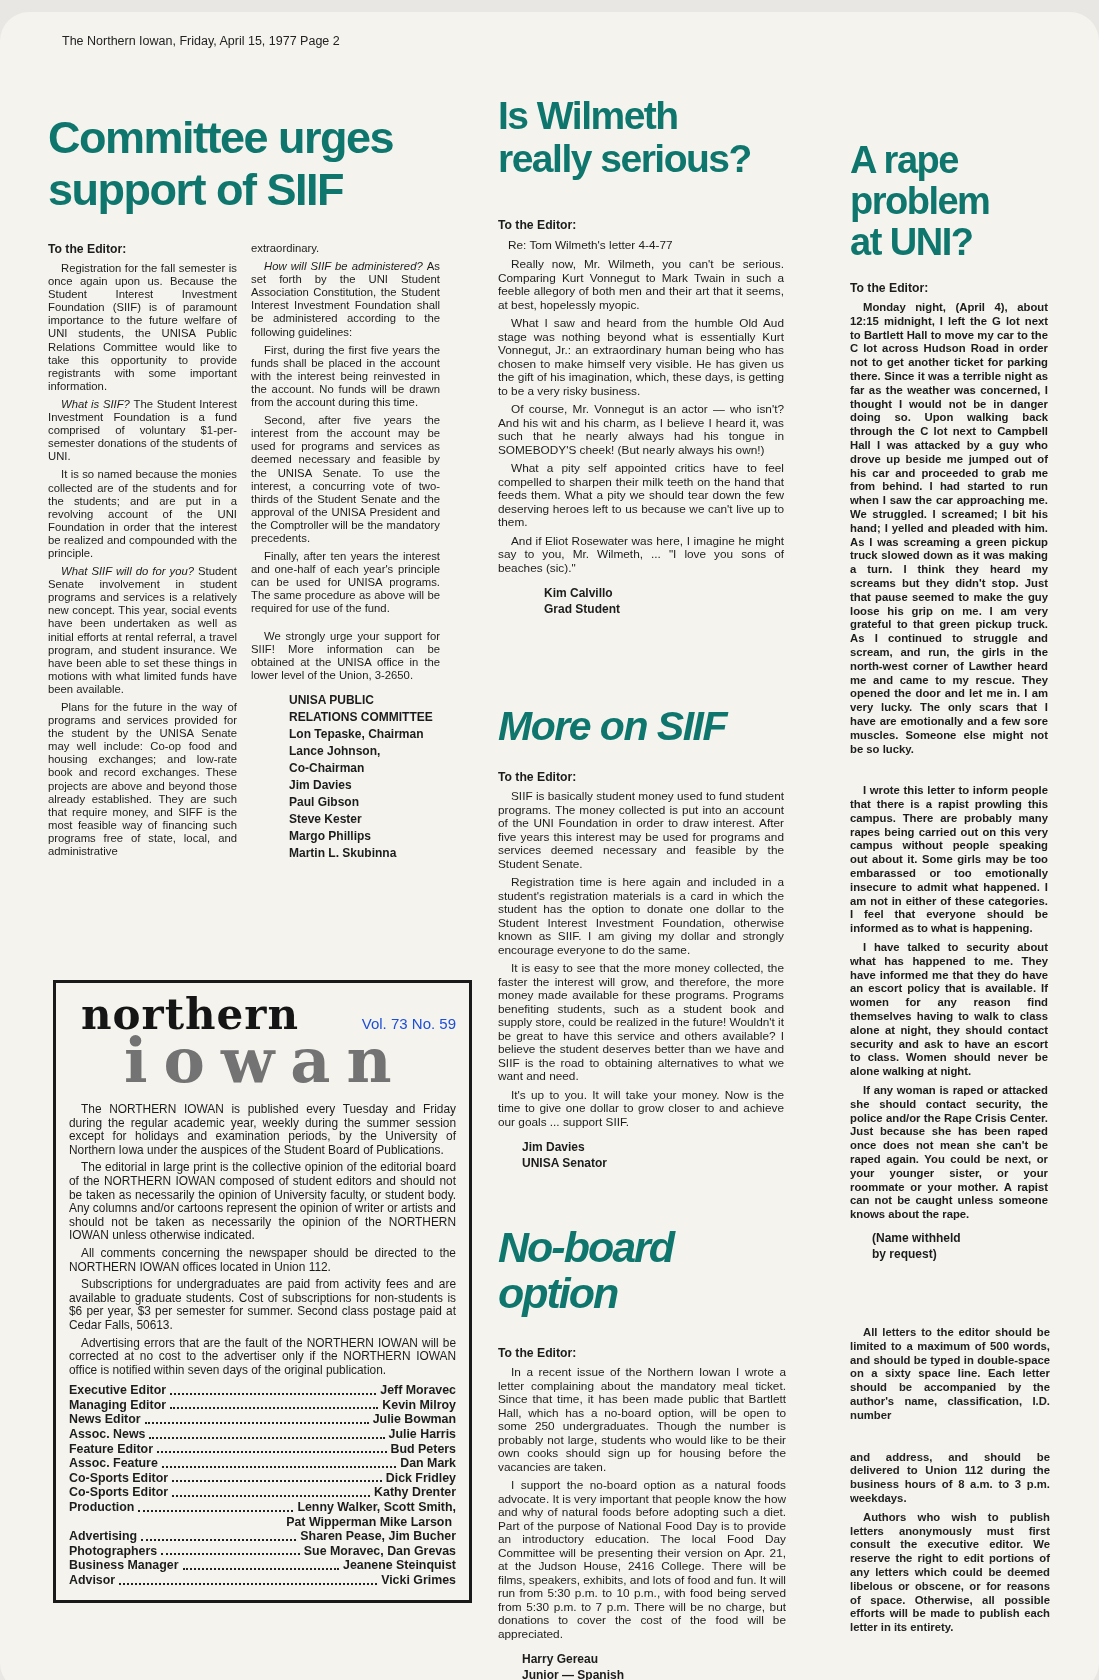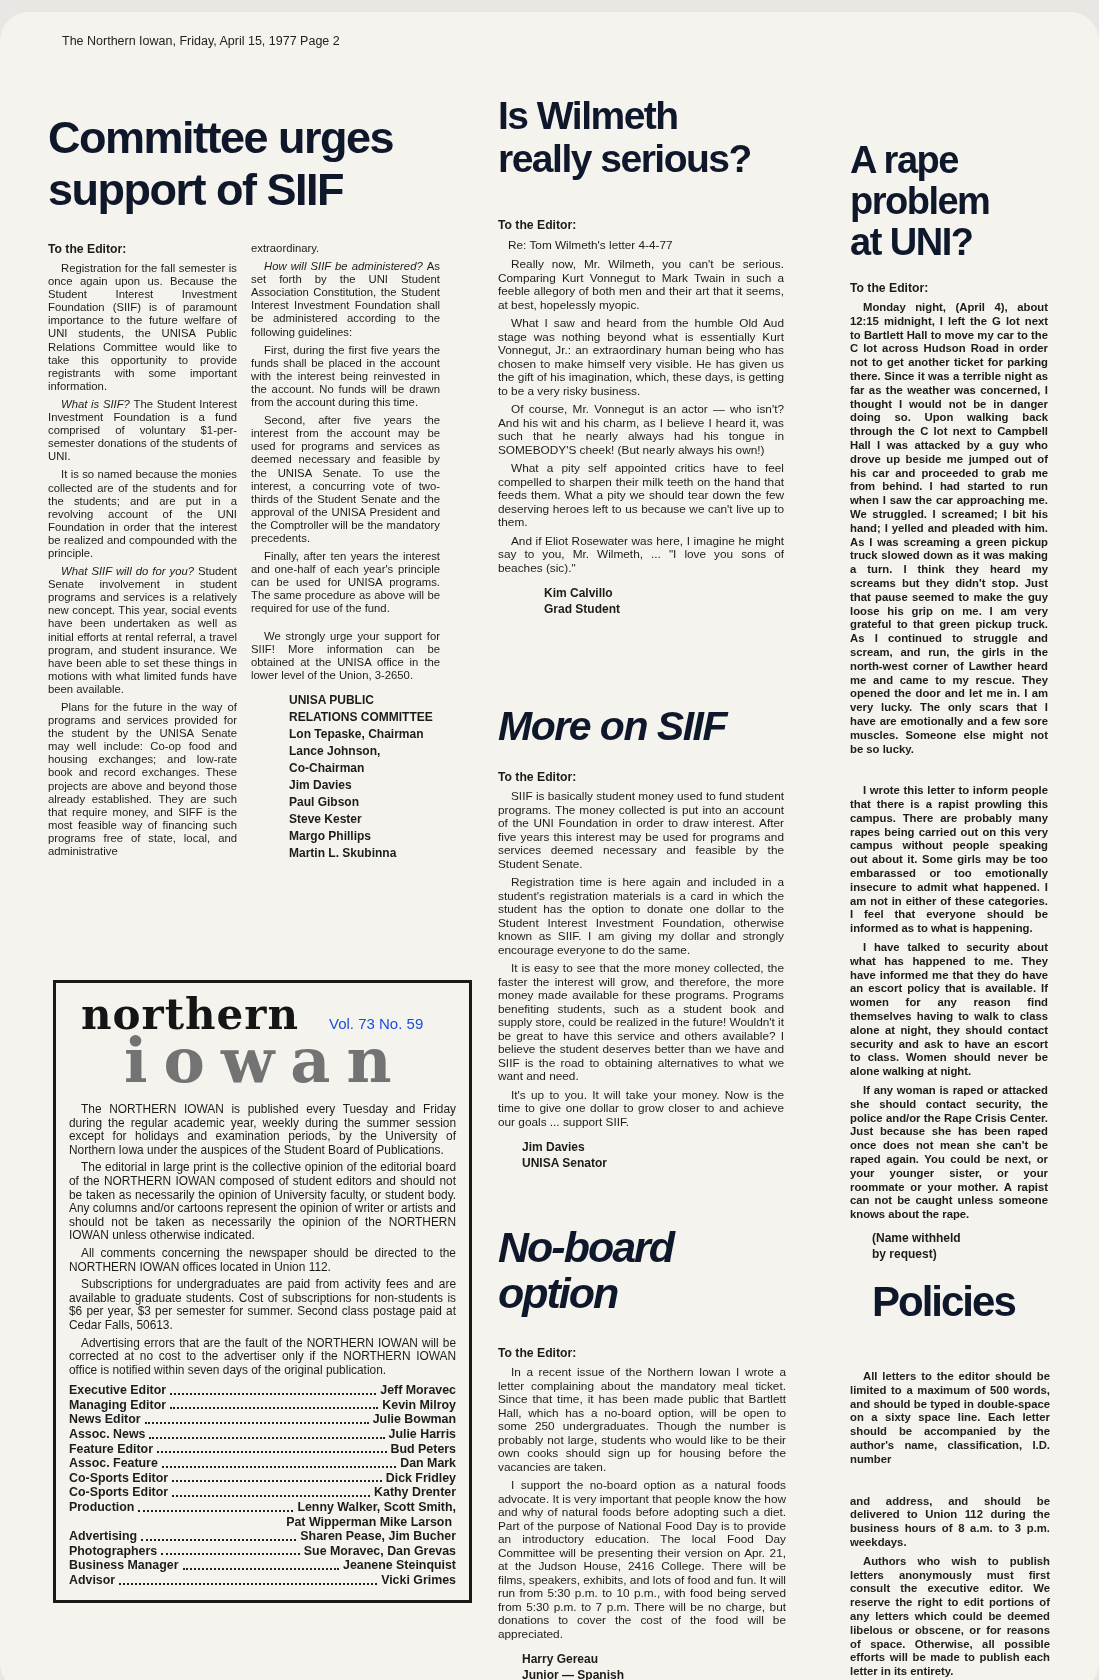--- a/index.html
+++ b/index.html
@@ -5,21 +5,21 @@
   html,body{margin:0;padding:0;background:#e8e7e3;}
   .page{
     position:relative;width:1099px;height:1680px;margin:12px auto;
     background:#f4f3ee;
     font-family:"Liberation Sans", sans-serif;
     color:#1c1c1c;overflow:hidden;border-radius:29px;
   }
   .dateline{position:absolute;left:62px;top:22px;font-size:12.5px;color:#222;}
 
   
-  .hl{font-weight:bold;color:#0f172a;letter-spacing:-1.5px;margin:0;}
+  .hl{font-weight:bold;color:#0f766e;letter-spacing:-1.5px;margin:0;}
   .hl-committee{font-size:45px;line-height:52px;}
   .hl-wilmeth{font-size:39px;line-height:43px;}
   .hl-italic{font-style:italic;}
   .hl-more{font-size:41px;line-height:44px;}
   .hl-noboard{font-size:43px;line-height:46px;letter-spacing:-2px;}
   .hl-rape{font-size:38px;line-height:41px;}
   .hl-policies{font-size:42px;line-height:44px;letter-spacing:-2px;padding-left:22px;}
 
   .art{position:absolute;}
   .art-committee{left:48px;top:100px;width:392px;}
@@ -56,21 +56,21 @@
   .sig-wilmeth{padding-left:46px;}
   .sig-more{padding-left:24px;}
   .sig-noboard{padding-left:24px;}
   .sig-rape{padding-left:22px;margin-top:8px;}
 
   
   .mastbox{
     position:absolute;left:53px;top:968px;width:387px;
     border:3px solid #1a1a1a;padding:10px 13px 12px;background:transparent;
   }
-  .logo-row1{display:flex;align-items:baseline;gap:30px;padding-left:12px;}
+  .logo-row1{display:flex;align-items:baseline;gap:44px;padding-left:12px;justify-content:space-between;}
   .logo-northern{font-family:"DejaVu Serif", serif;font-weight:bold;font-size:42px;line-height:44px;letter-spacing:1px;color:#151515;}
   .logo-vol{font-size:15px;color:#1d4ed8;}
   .logo-iowan{font-family:"DejaVu Serif", serif;font-weight:bold;font-size:62px;line-height:56px;letter-spacing:16px;margin-left:55px;margin-top:-4px;color:#737373;}
   .mast-body{margin-top:14px;}
   .mast-body p{font-size:11.9px;line-height:13.6px;text-align:justify;text-indent:12px;margin:0 0 4px;}
   .staff{margin-top:6px;}
   .staff-row{display:flex;align-items:baseline;font-weight:bold;font-size:12.4px;line-height:14.6px;}
   .staff-row .role{white-space:nowrap;}
   .staff-row .dots{flex:1;border-bottom:2px dotted #222;margin:0 4px 3px;align-self:flex-end;}
   .staff-row .nm{white-space:nowrap;}
@@ -185,21 +185,20 @@
         <p>I have talked to security about what has happened to me. They have informed me that they do have an escort policy that is available. If women for any reason find themselves having to walk to class alone at night, they should contact security and ask to have an escort to class. Women should never be alone walking at night.</p>
         <p>If any woman is raped or attacked she should contact security, the police and/or the Rape Crisis Center. Just because she has been raped once does not mean she can't be raped again. You could be next, or your younger sister, or your roommate or your mother. A rapist can not be caught unless someone knows about the rape.</p>
       </div>
     <div class="sig sig-rape">
         <div>(Name withheld</div>
         <div>by request)</div>
       </div>
   </section>
 
   <section class="art art-policies">
-    <h1 class="hl hl-policies">Policies</h1>
     <div class="body body-r body-bold">
         <p>All letters to the editor should be limited to a maximum of 500 words, and should be typed in double-space on a sixty space line. Each letter should be accompanied by the author's name, classification, I.D. number</p>
         <p class="ni gap">and address, and should be delivered to Union 112 during the business hours of 8 a.m. to 3 p.m. weekdays.</p>
         <p>Authors who wish to publish letters anonymously must first consult the executive editor. We reserve the right to edit portions of any letters which could be deemed libelous or obscene, or for reasons of space. Otherwise, all possible efforts will be made to publish each letter in its entirety.</p>
       </div>
   </section>
 
   <section class="mastbox">
     <div class="logo-row1">
       <span class="logo-northern">northern</span>

